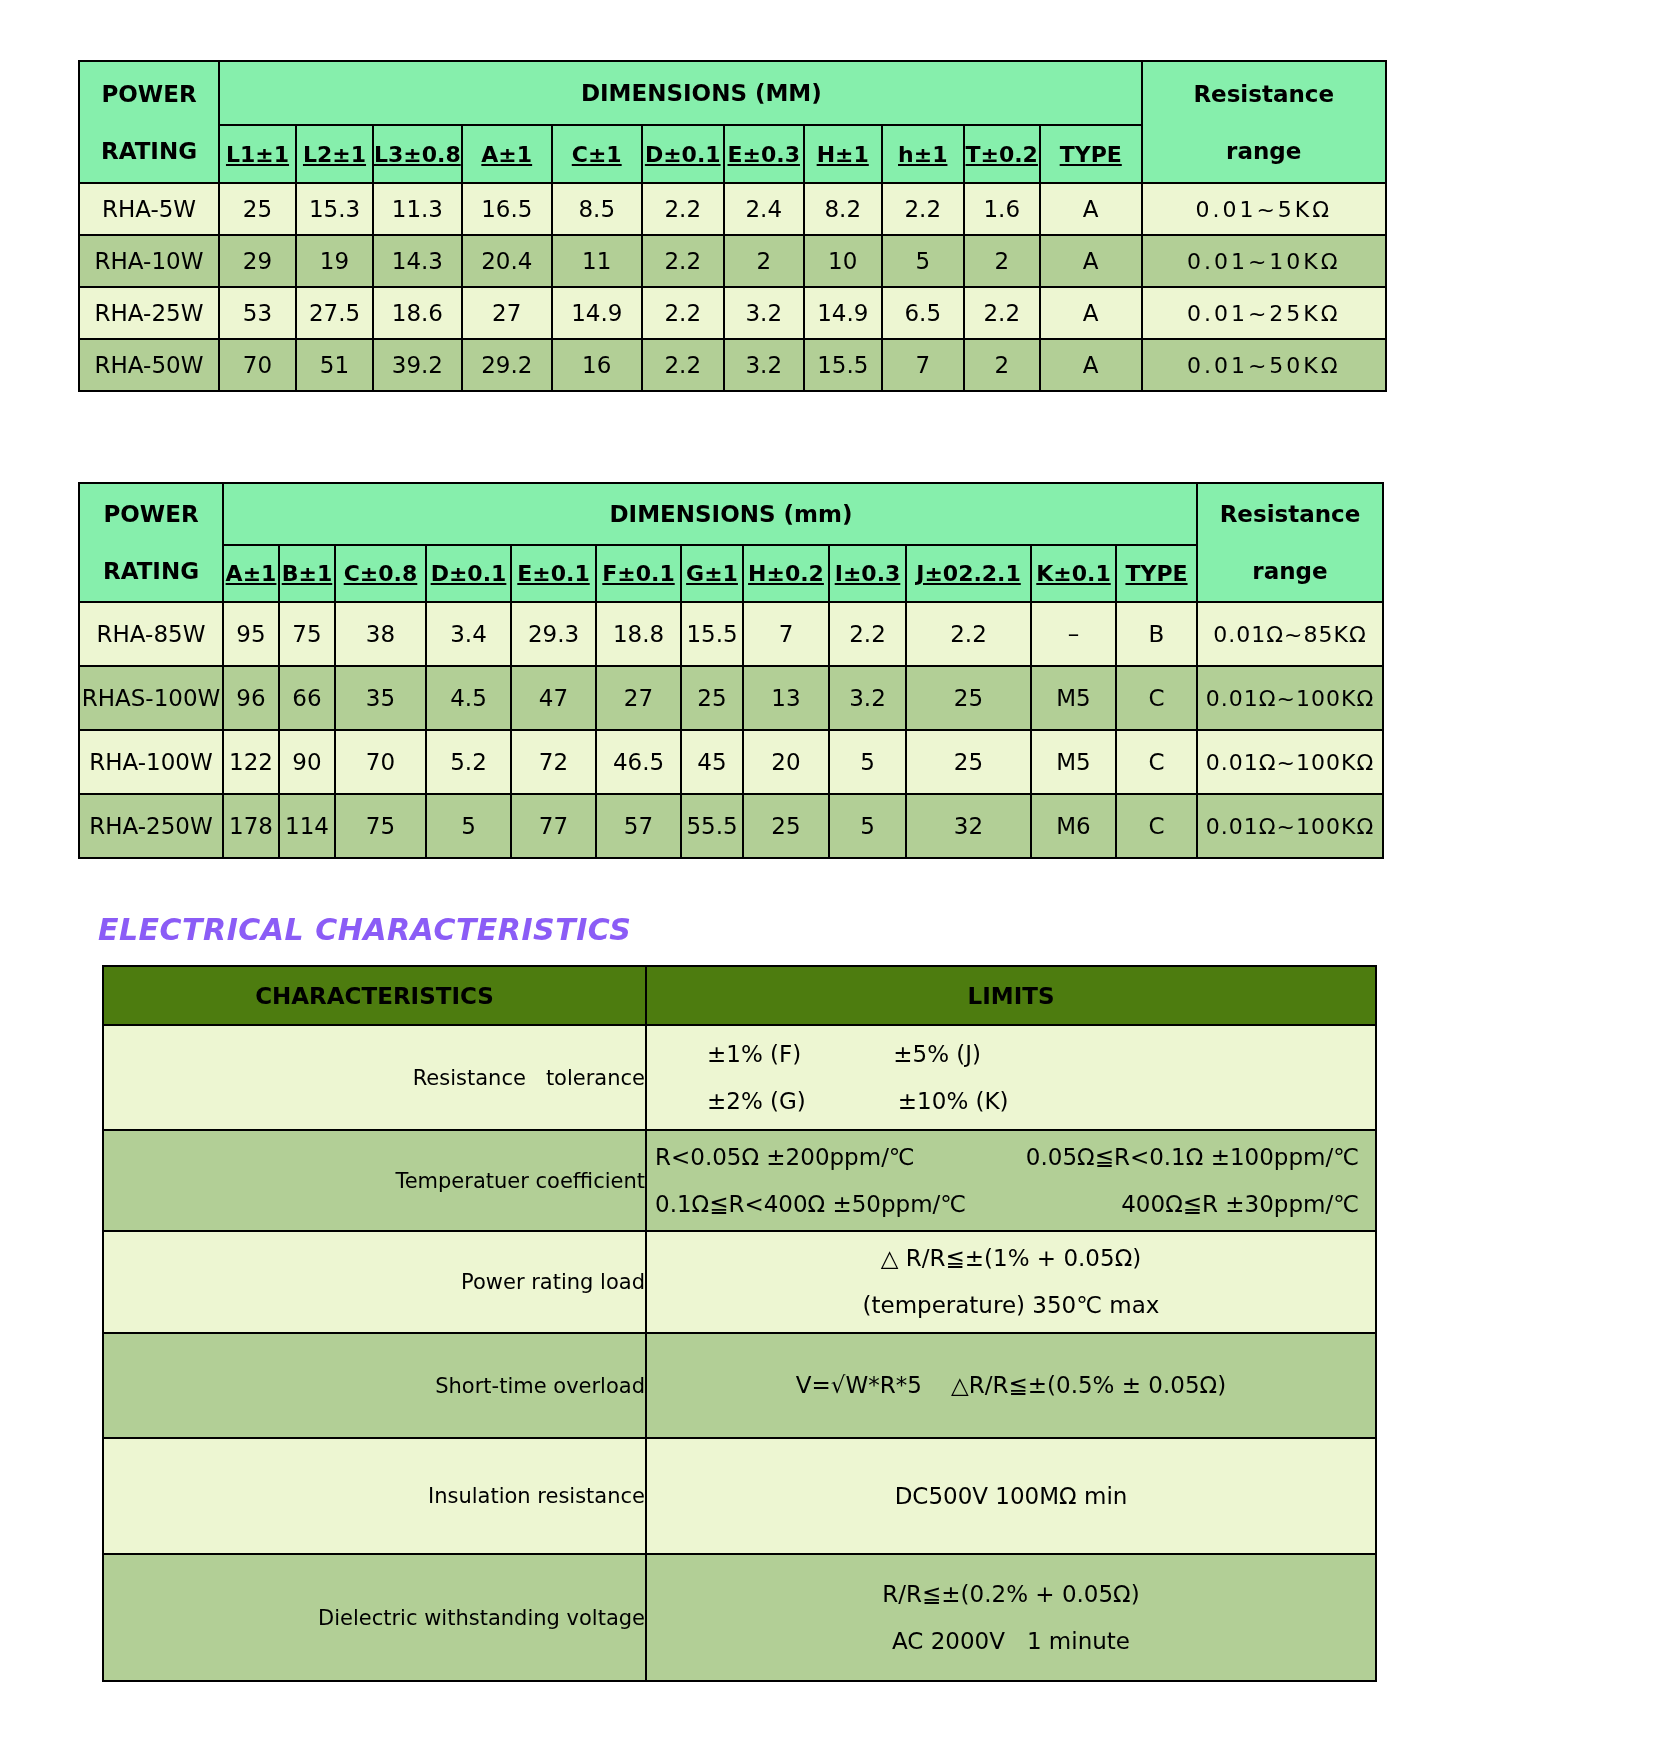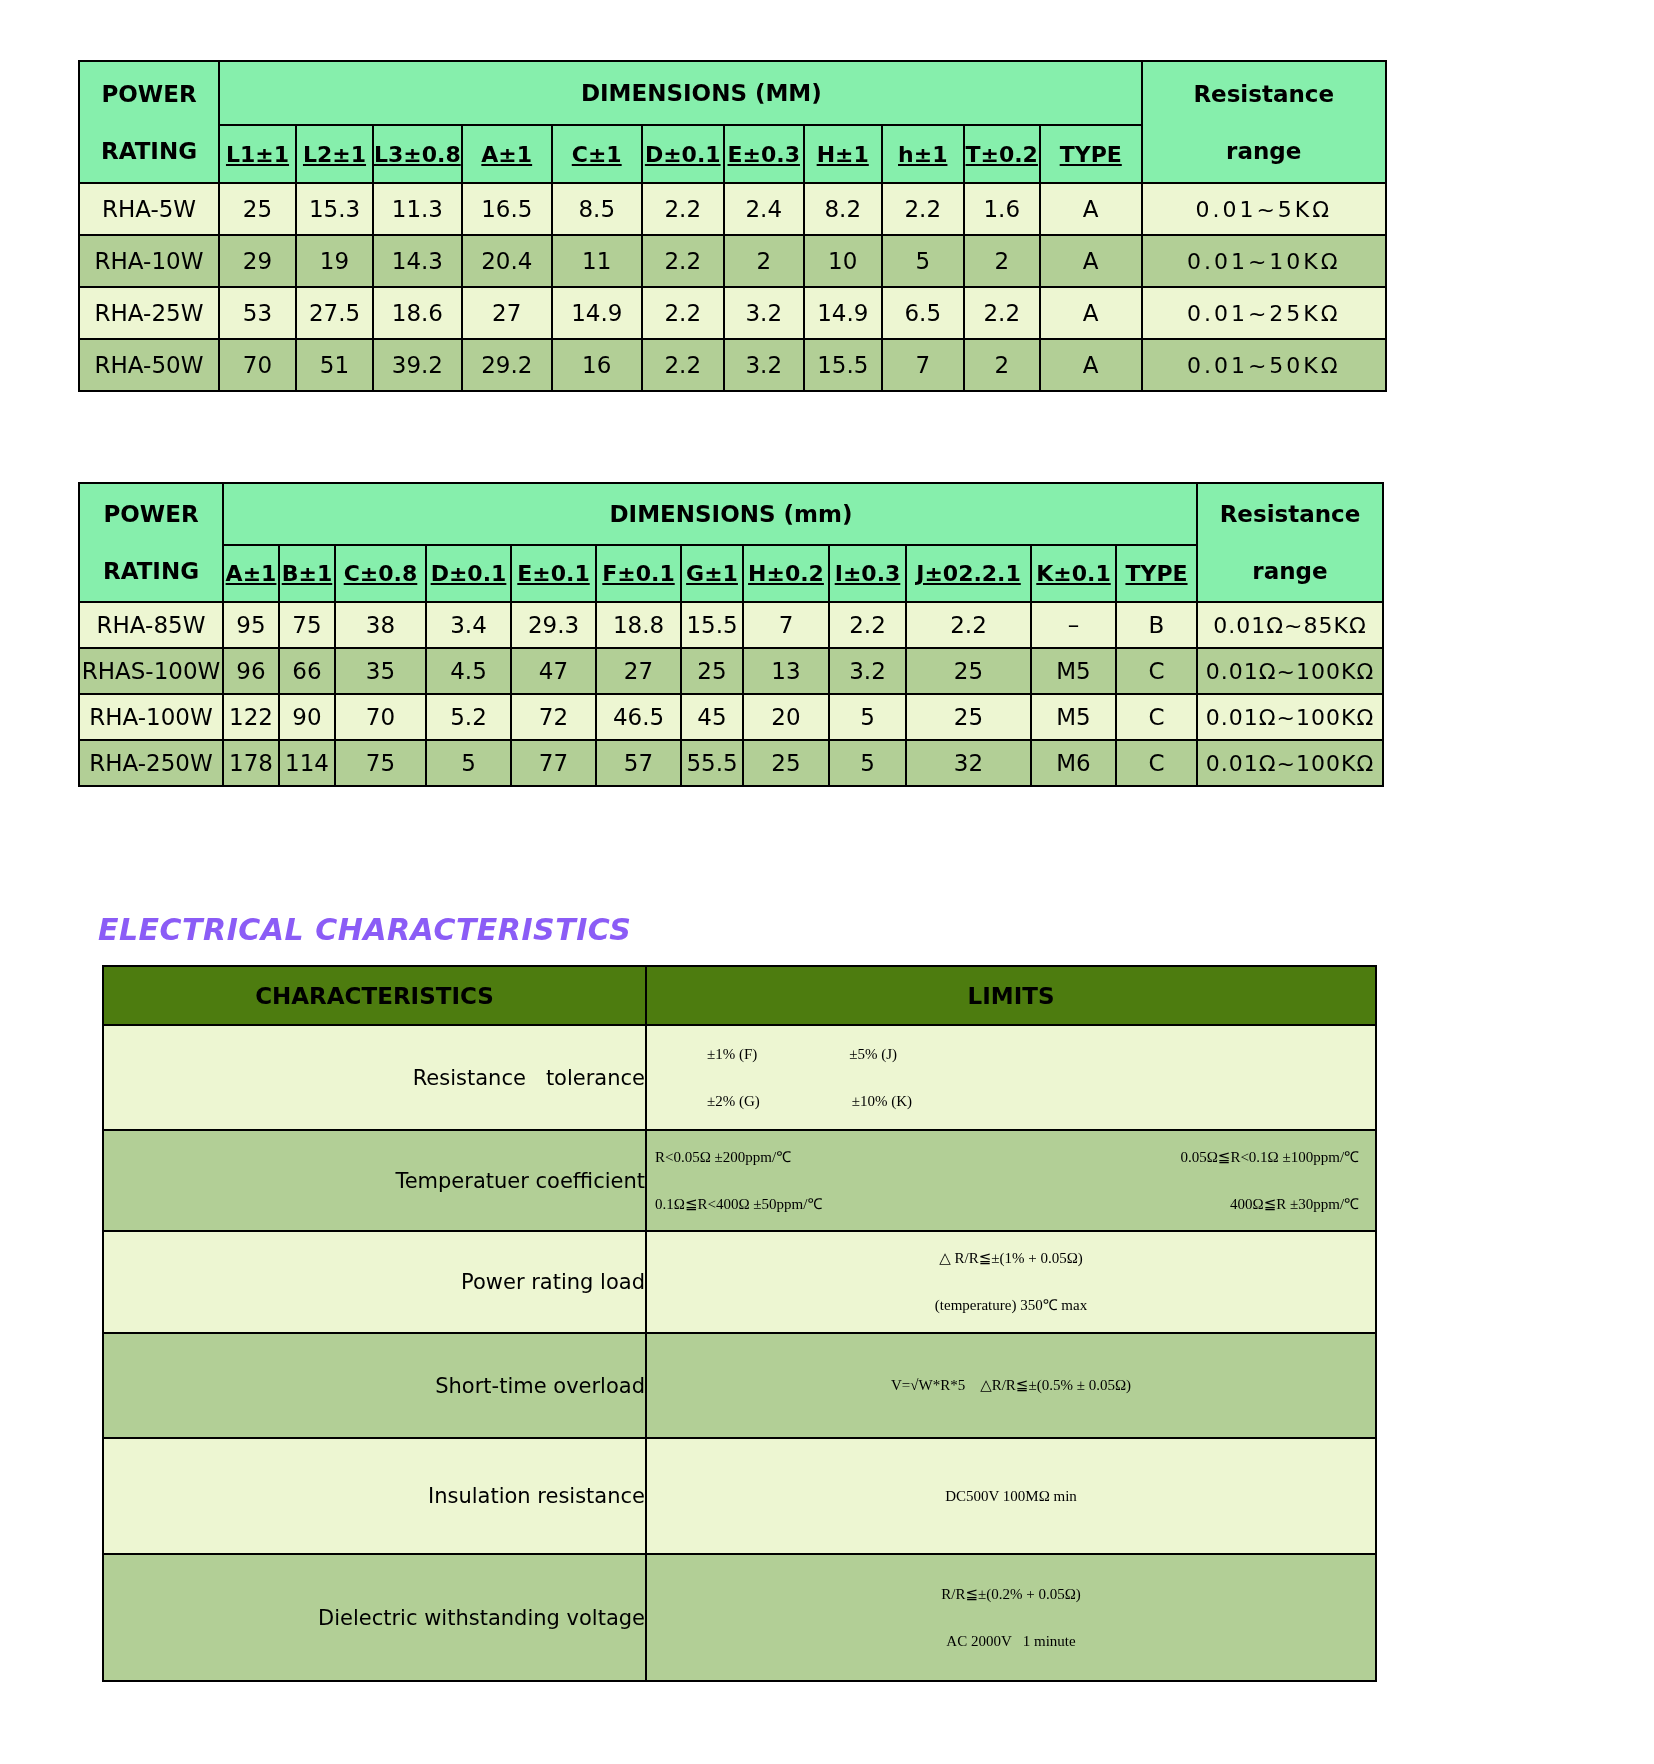--- a/index.html
+++ b/index.html
@@ -15,37 +15,37 @@
     border:2px solid #000;text-align:center;vertical-align:middle;padding:0;overflow:hidden;
   }
   .dim-table th{background:#86efac;font-weight:bold;font-size:23px;margin-top:28px;}
   .dim-table .subhead th{height:56px;font-size:22px;text-decoration:underline;}
   #table2 .subhead th{height:55px;}
   .dim-table .dimtitle{height:62px;padding-left:42px;}
   #table2 .dimtitle{height:60px;}
   .two-line{display:flex;flex-direction:column;}
   .two-line span{height:57px;display:flex;align-items:center;justify-content:center;}
   #table1 tbody tr{height:52px;}
-  #table2 tbody tr{height:46px;}
+  #table2 tbody tr{height:64px;}
   .dim-table td{font-size:23px;}
   tr.light td{background:#EDF6D2;}
   tr.dark td{background:#B2CF96;}
   .dim-table td.range{font-size:22px;letter-spacing:3px;}
   #table2 td.range{letter-spacing:1px;}
   
   .section-heading{
     position:absolute;left:98px;top:912px;
     font-size:30px;font-weight:bold;color:#8b5cf6;letter-spacing:0.5px;font-style:italic;
   }
   
   .etable{border-collapse:collapse;position:absolute;left:102px;top:965px;table-layout:fixed;}
   .etable th,.etable td{border:2px solid #000;padding:0;vertical-align:middle;}
   .etable th{background:#4d7c0f;height:57px;font-size:23px;font-weight:bold;text-align:center;}
   .elabel{text-align:right;font-size:21px;white-space:pre-wrap;margin-top:12px;}
-  .elimits{font-size:15px;font-family:Liberation Serif, serif;}
+  .elimits{font-size:23px;}
   .eline{line-height:47px;white-space:pre-wrap;}
   .eline.center{text-align:center;}
   .eline.pair-indent{display:flex;gap:92px;padding-left:60px;text-align:left;}
   .eline.pair-split{display:flex;justify-content:space-between;padding:0 16px 0 8px;text-align:left;}
 </style>
 </head>
 <body>
 
 <table class="dim-table" id="table1">
     <colgroup>

